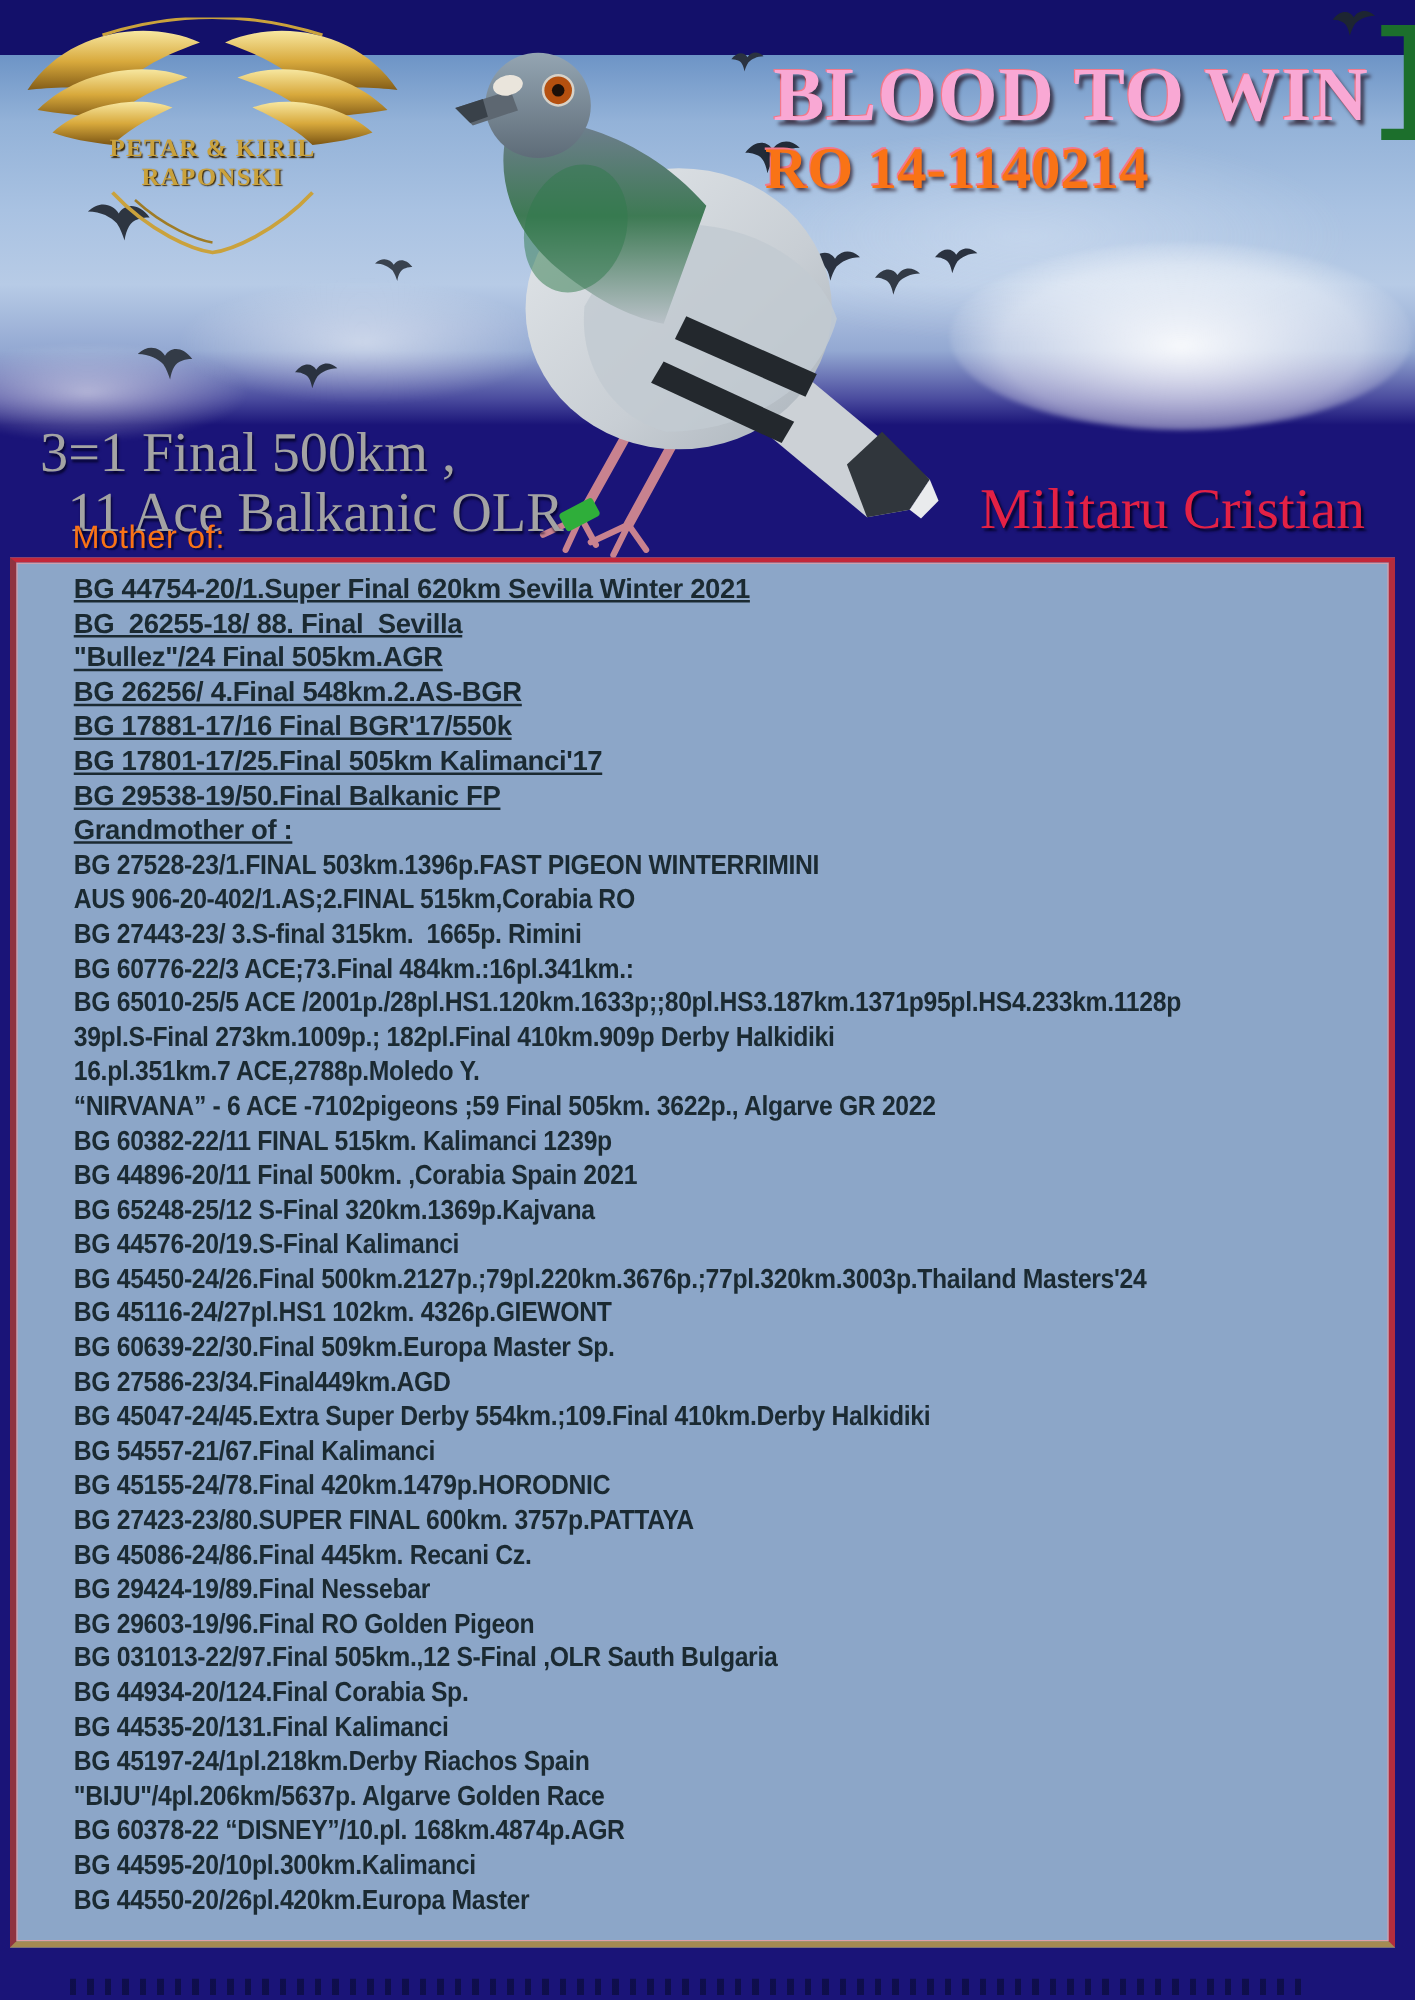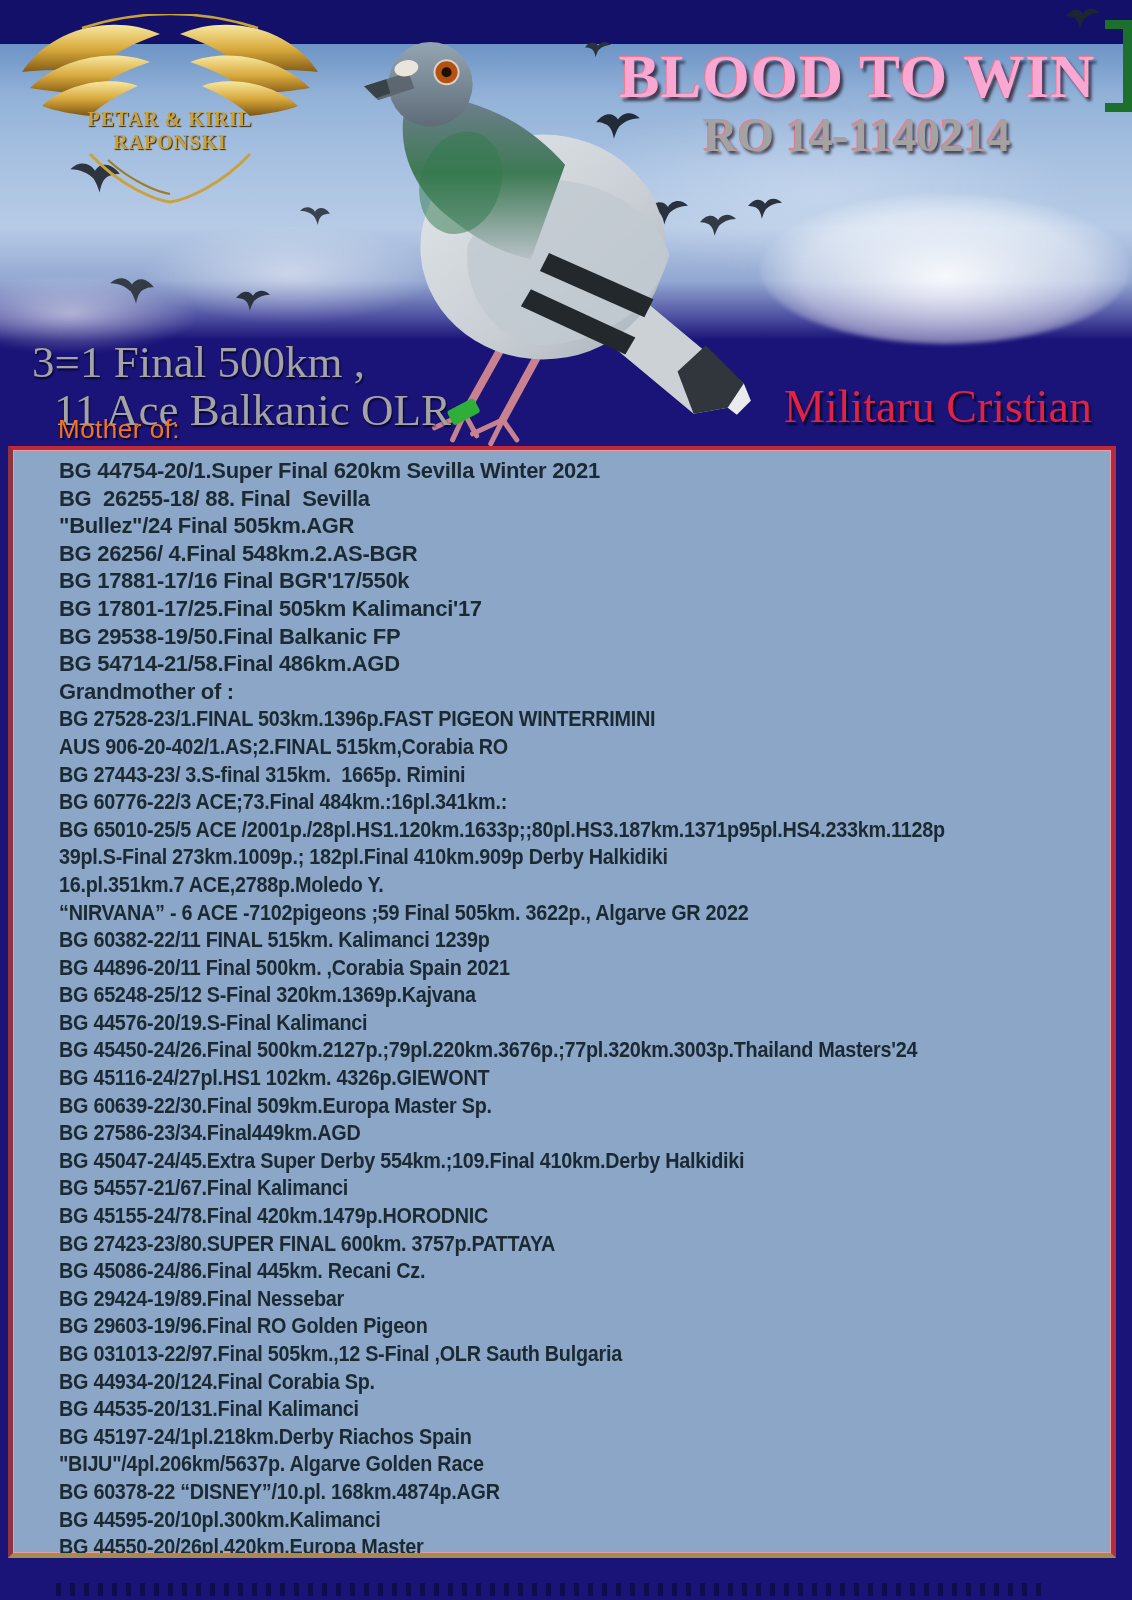--- a/index.html
+++ b/index.html
@@ -41,23 +41,23 @@
   .logo .name1{top:94px;font-size:20px;}
   .logo .name2{top:117px;font-size:20px;}
   
   .title{
     position:absolute;left:612px;top:46px;width:490px;text-align:center;
     font-family:"Liberation Serif",serif;font-weight:bold;font-size:61px;
     color:#f9a8d4;letter-spacing:1px;line-height:1;
     text-shadow:3px 4px 3px rgba(25,0,12,.65),-1px -1px 0 #f3798c;
   }
   .ring{
-    position:absolute;left:612px;top:112px;width:490px;text-align:center;
+    position:absolute;left:612px;top:112px;width:490px;text-align:left;
     font-family:"Liberation Serif",serif;font-weight:bold;font-size:47px;
-    color:#a3a3a3;line-height:1;
+    color:#f97316;line-height:1;
     text-shadow:2px 3px 3px rgba(25,0,12,.65),-1px -1px 0 #f3798c;
   }
   
   .ach1,.ach2{
     position:absolute;left:32px;font-family:"Liberation Serif",serif;
     font-size:45px;color:#a3a3a3;line-height:1;text-shadow:1px 2px 2px rgba(0,0,30,.8);
   }
   .ach1{top:340px;} .ach2{top:388px;margin-left:22px;}
   .fancier{
     position:absolute;left:590px;top:384px;width:502px;text-align:right;
@@ -74,21 +74,21 @@
     background:#8ca6c8;overflow:hidden;box-sizing:border-box;
     border-top:4px solid #c2273a;border-right:5px solid #b32d3d;
     border-left:5px solid #8f3340;border-bottom:5px solid #a58a52;
     box-shadow:0 0 0 1px #e0a0a8 inset;
     padding:7px 0 0 46px;
   }
   .row{
     white-space:pre;font-weight:bold;color:#1b2a32;line-height:27.6px;
     letter-spacing:-0.3px;
   }
-  .row.wide{font-size:22px;}
+  .row.wide{font-size:22px;text-decoration:underline;}
   .row.cond{font-size:22px;transform:scaleX(.9);transform-origin:0 50%;}
   
   .ticks{
     position:absolute;left:56px;top:1583px;width:992px;height:13px;opacity:.95;
     background:repeating-linear-gradient(90deg,#0e0e4a 0 5px,transparent 5px 14px);
   }
   .pigeon{position:absolute;left:352px;top:14px;width:402px;height:462px;}
 </style>
 </head>
 <body>
@@ -250,21 +250,20 @@
 
   <div class="panel">
     <div>
         <div class="row wide">BG 44754-20/1.Super Final 620km Sevilla Winter 2021</div>
         <div class="row wide">BG  26255-18/ 88. Final  Sevilla</div>
         <div class="row wide">"Bullez"/24 Final 505km.AGR</div>
         <div class="row wide">BG 26256/ 4.Final 548km.2.AS-BGR</div>
         <div class="row wide">BG 17881-17/16 Final BGR'17/550k</div>
         <div class="row wide">BG 17801-17/25.Final 505km Kalimanci'17</div>
         <div class="row wide">BG 29538-19/50.Final Balkanic FP</div>
-        <div class="row wide">BG 54714-21/58.Final 486km.AGD</div>
         <div class="row wide">Grandmother of :</div>
         <div class="row cond">BG 27528-23/1.FINAL 503km.1396p.FAST PIGEON WINTERRIMINI</div>
         <div class="row cond">AUS 906-20-402/1.AS;2.FINAL 515km,Corabia RO</div>
         <div class="row cond">BG 27443-23/ 3.S-final 315km.  1665p. Rimini</div>
         <div class="row cond">BG 60776-22/3 ACE;73.Final 484km.:16pl.341km.:</div>
         <div class="row cond">BG 65010-25/5 ACE /2001p./28pl.HS1.120km.1633p;;80pl.HS3.187km.1371p95pl.HS4.233km.1128p</div>
         <div class="row cond">39pl.S-Final 273km.1009p.; 182pl.Final 410km.909p Derby Halkidiki</div>
         <div class="row cond">16.pl.351km.7 ACE,2788p.Moledo Y.</div>
         <div class="row cond">“NIRVANA” - 6 ACE -7102pigeons ;59 Final 505km. 3622p., Algarve GR 2022</div>
         <div class="row cond">BG 60382-22/11 FINAL 515km. Kalimanci 1239p</div>

